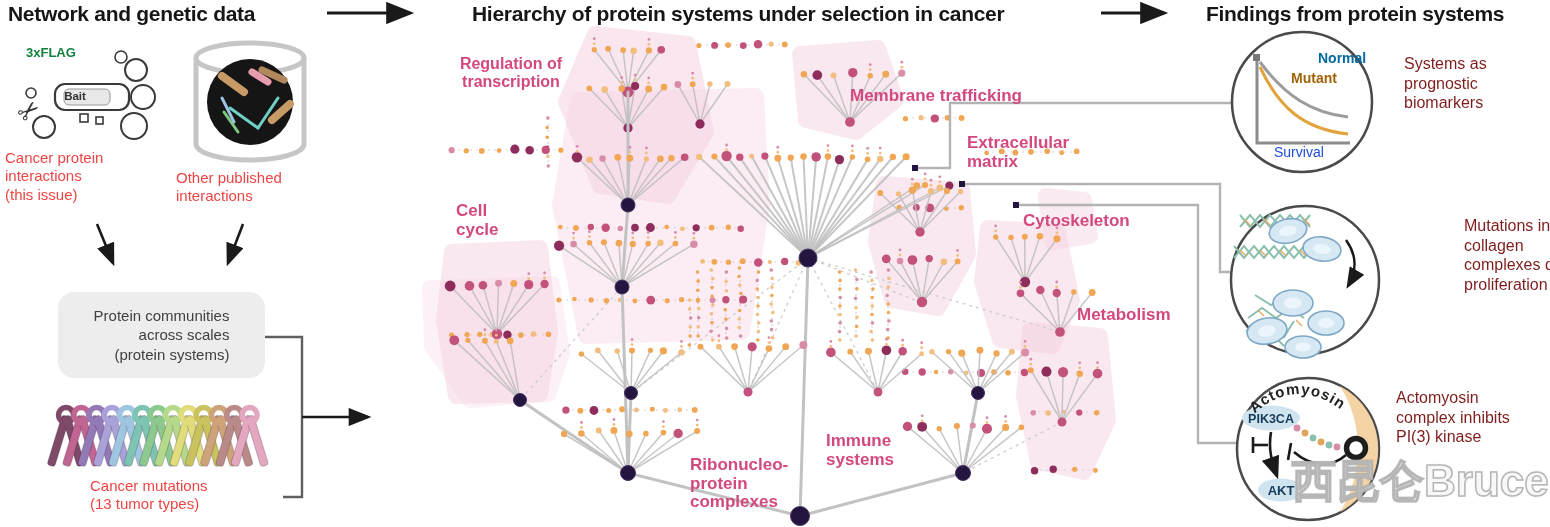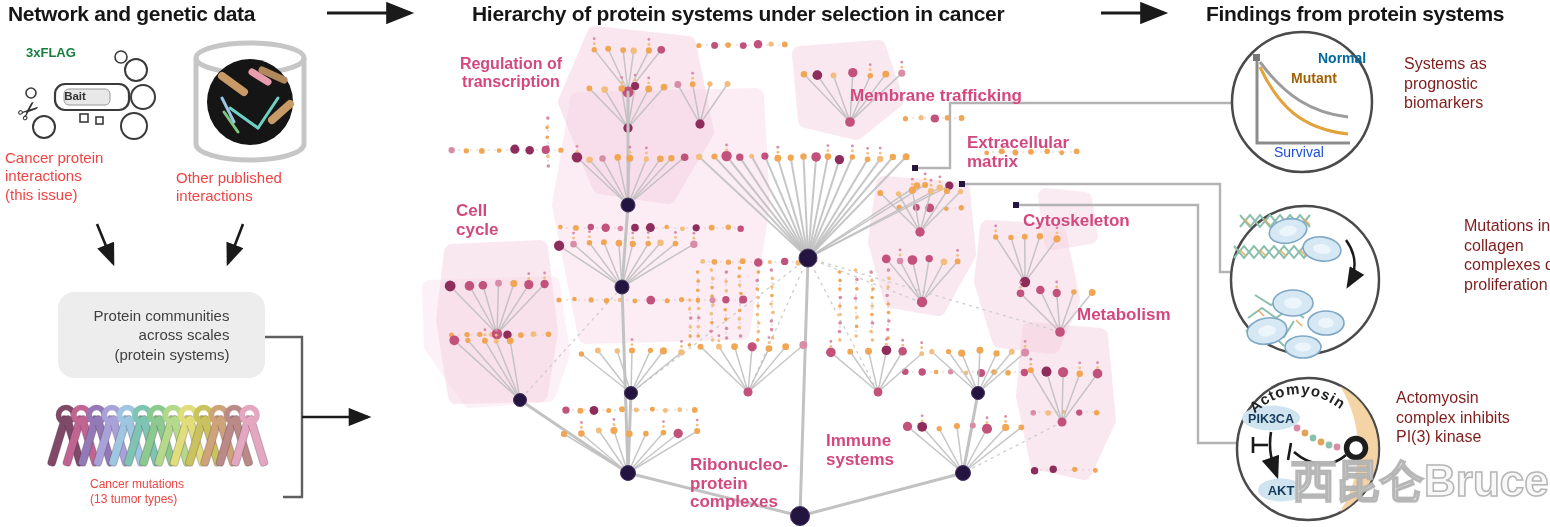--- a/index.html
+++ b/index.html
@@ -929,21 +929,21 @@
 
 <div class="abs cap" style="left:5px;top:149px;width:142px;">Cancer protein
 interactions
 (this issue)</div>
 <div class="abs cap" style="left:176px;top:169px;width:146px;">Other published
 interactions</div>
 
 <div class="abs box" style="left:58px;top:292px;width:207px;height:86px;">Protein communities
 across scales
 (protein systems)</div>
-<div class="abs cap" style="left:90px;top:477px;width:158px;font-size:12px;">Cancer mutations
+<div class="abs cap" style="left:90px;top:477px;width:158px;font-size:15px;">Cancer mutations
 (13 tumor types)</div>
 
 <div class="abs pink-label" style="left:455px;top:55px;width:112px;text-align:center;font-size:16px;">Regulation of
 transcription</div>
 <div class="abs pink-label" style="left:850px;top:39px;margin-top:48px;">Membrane trafficking</div>
 <div class="abs pink-label" style="left:456px;top:202px;">Cell
 cycle</div>
 <div class="abs pink-label" style="left:967px;top:134px;">Extracellular
 matrix</div>
 <div class="abs pink-label" style="left:1023px;top:212px;">Cytoskeleton</div>

